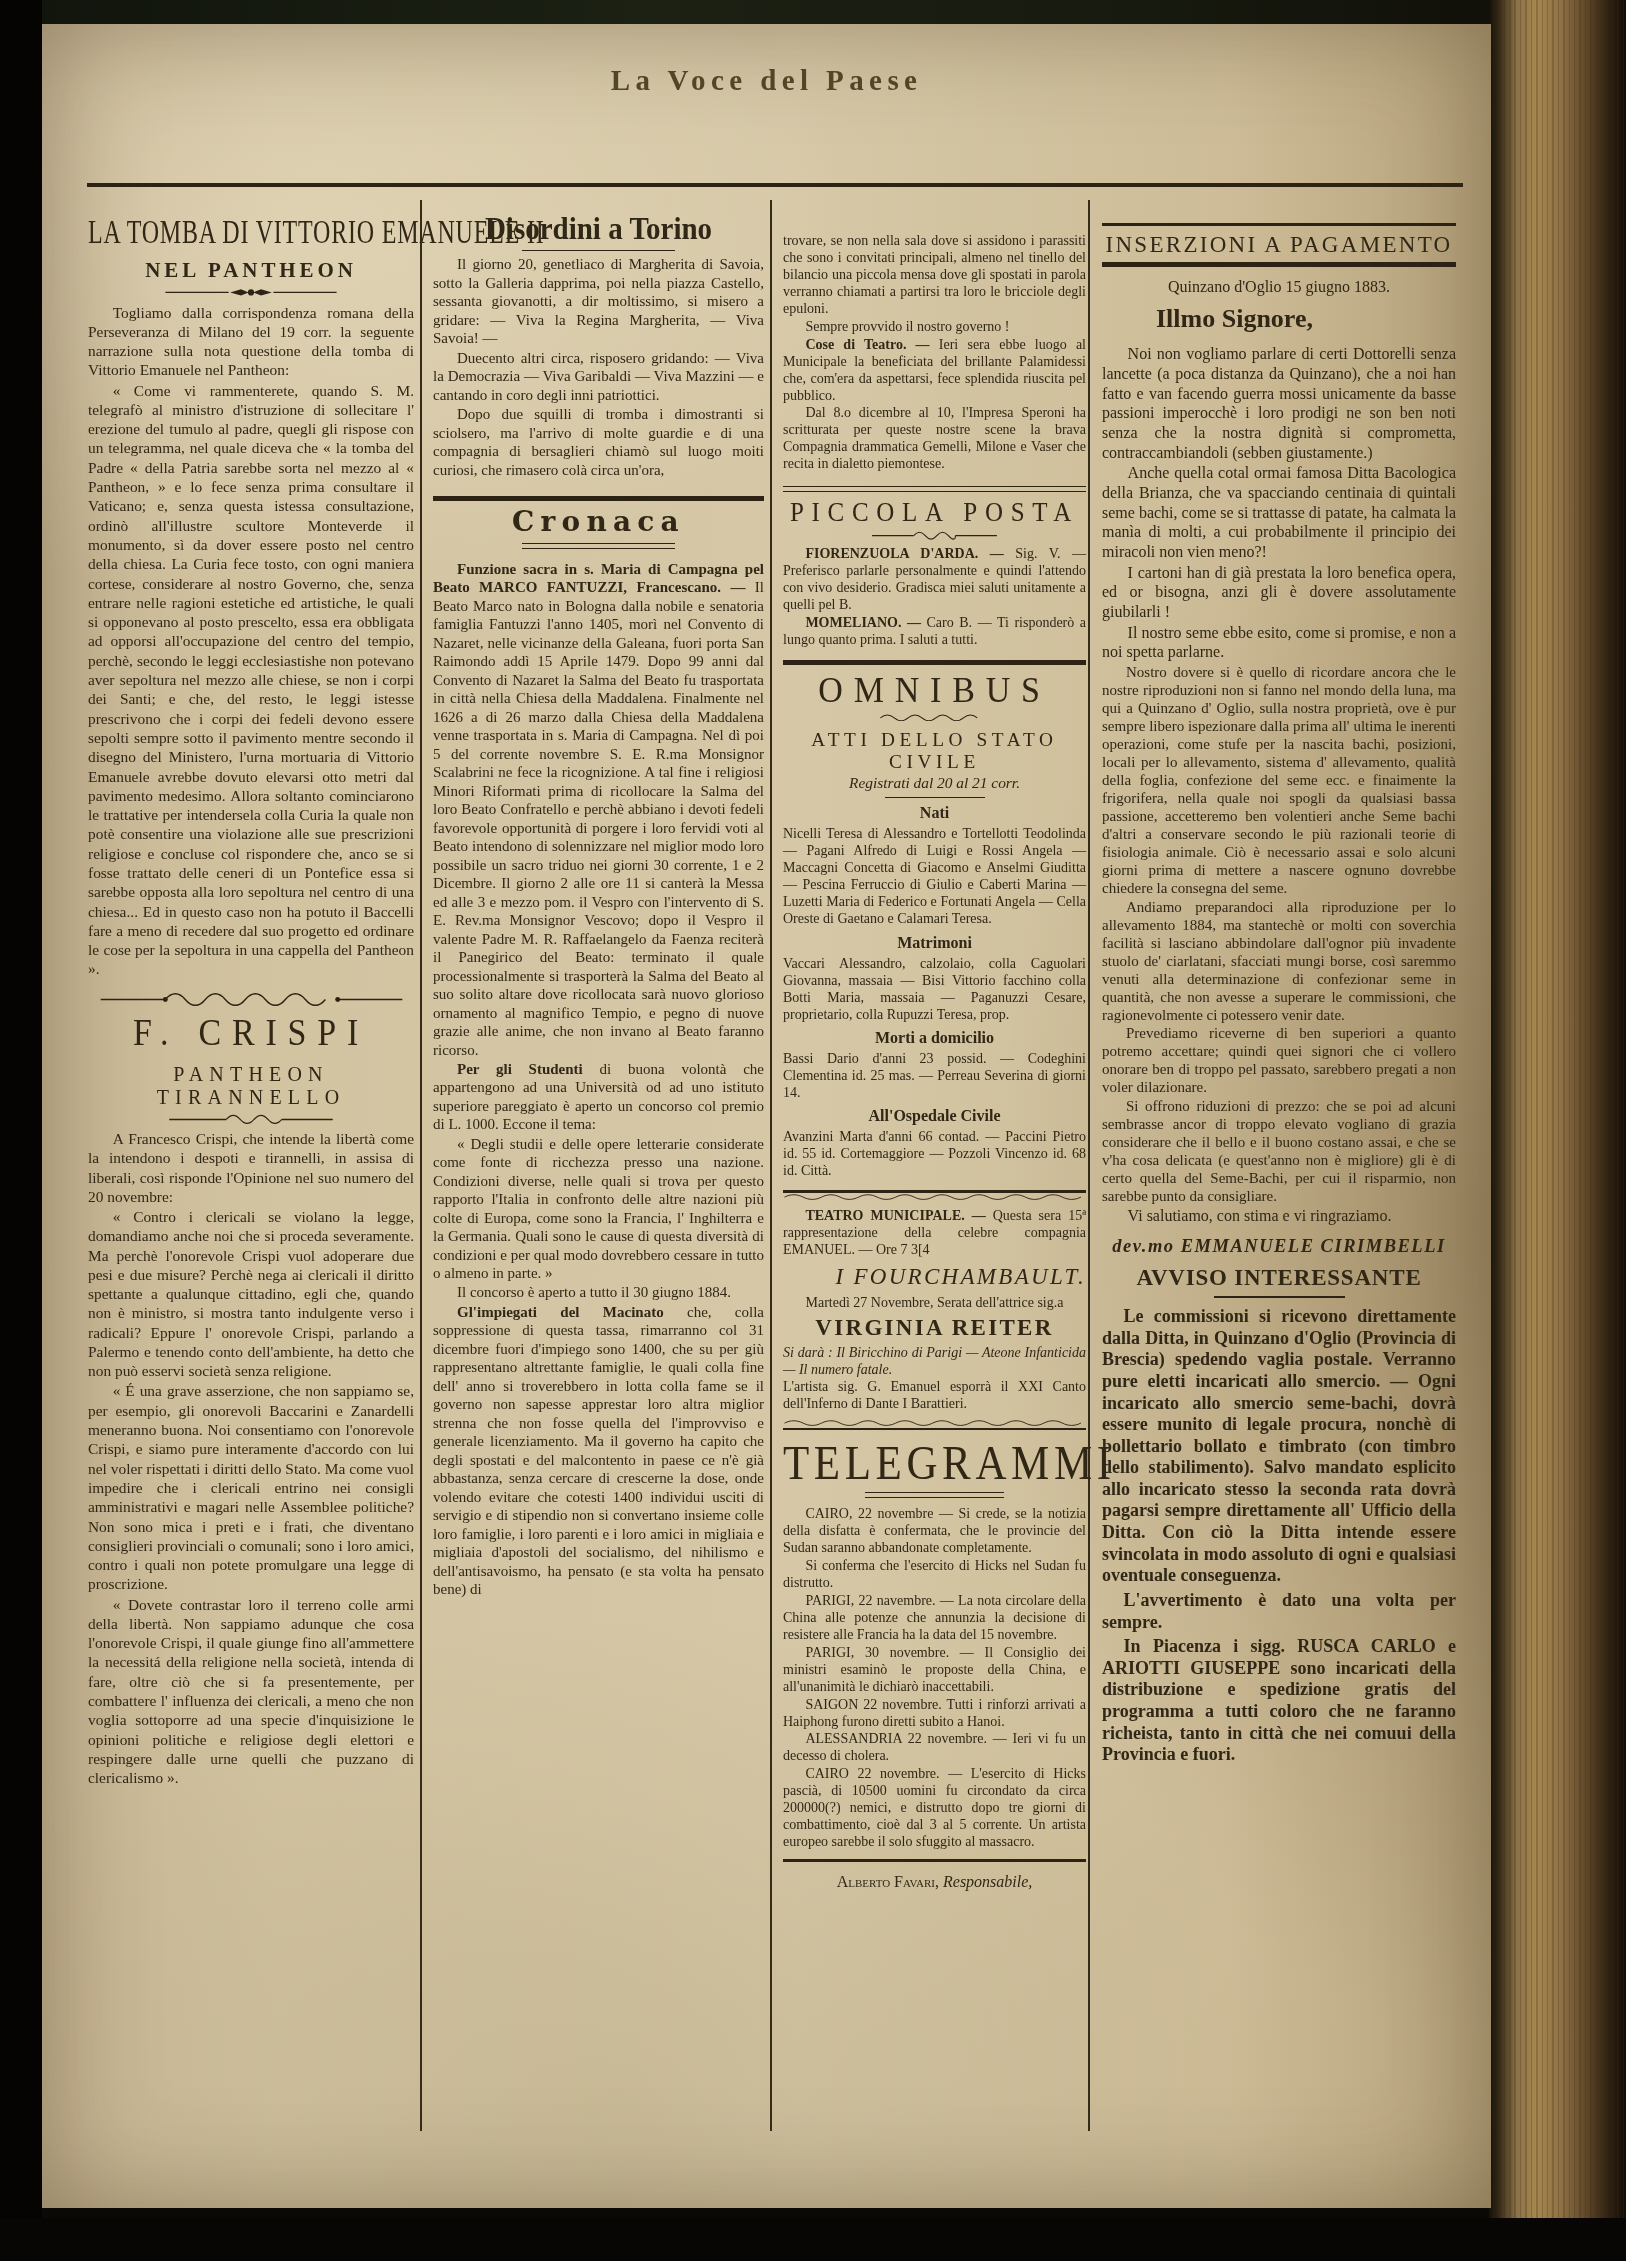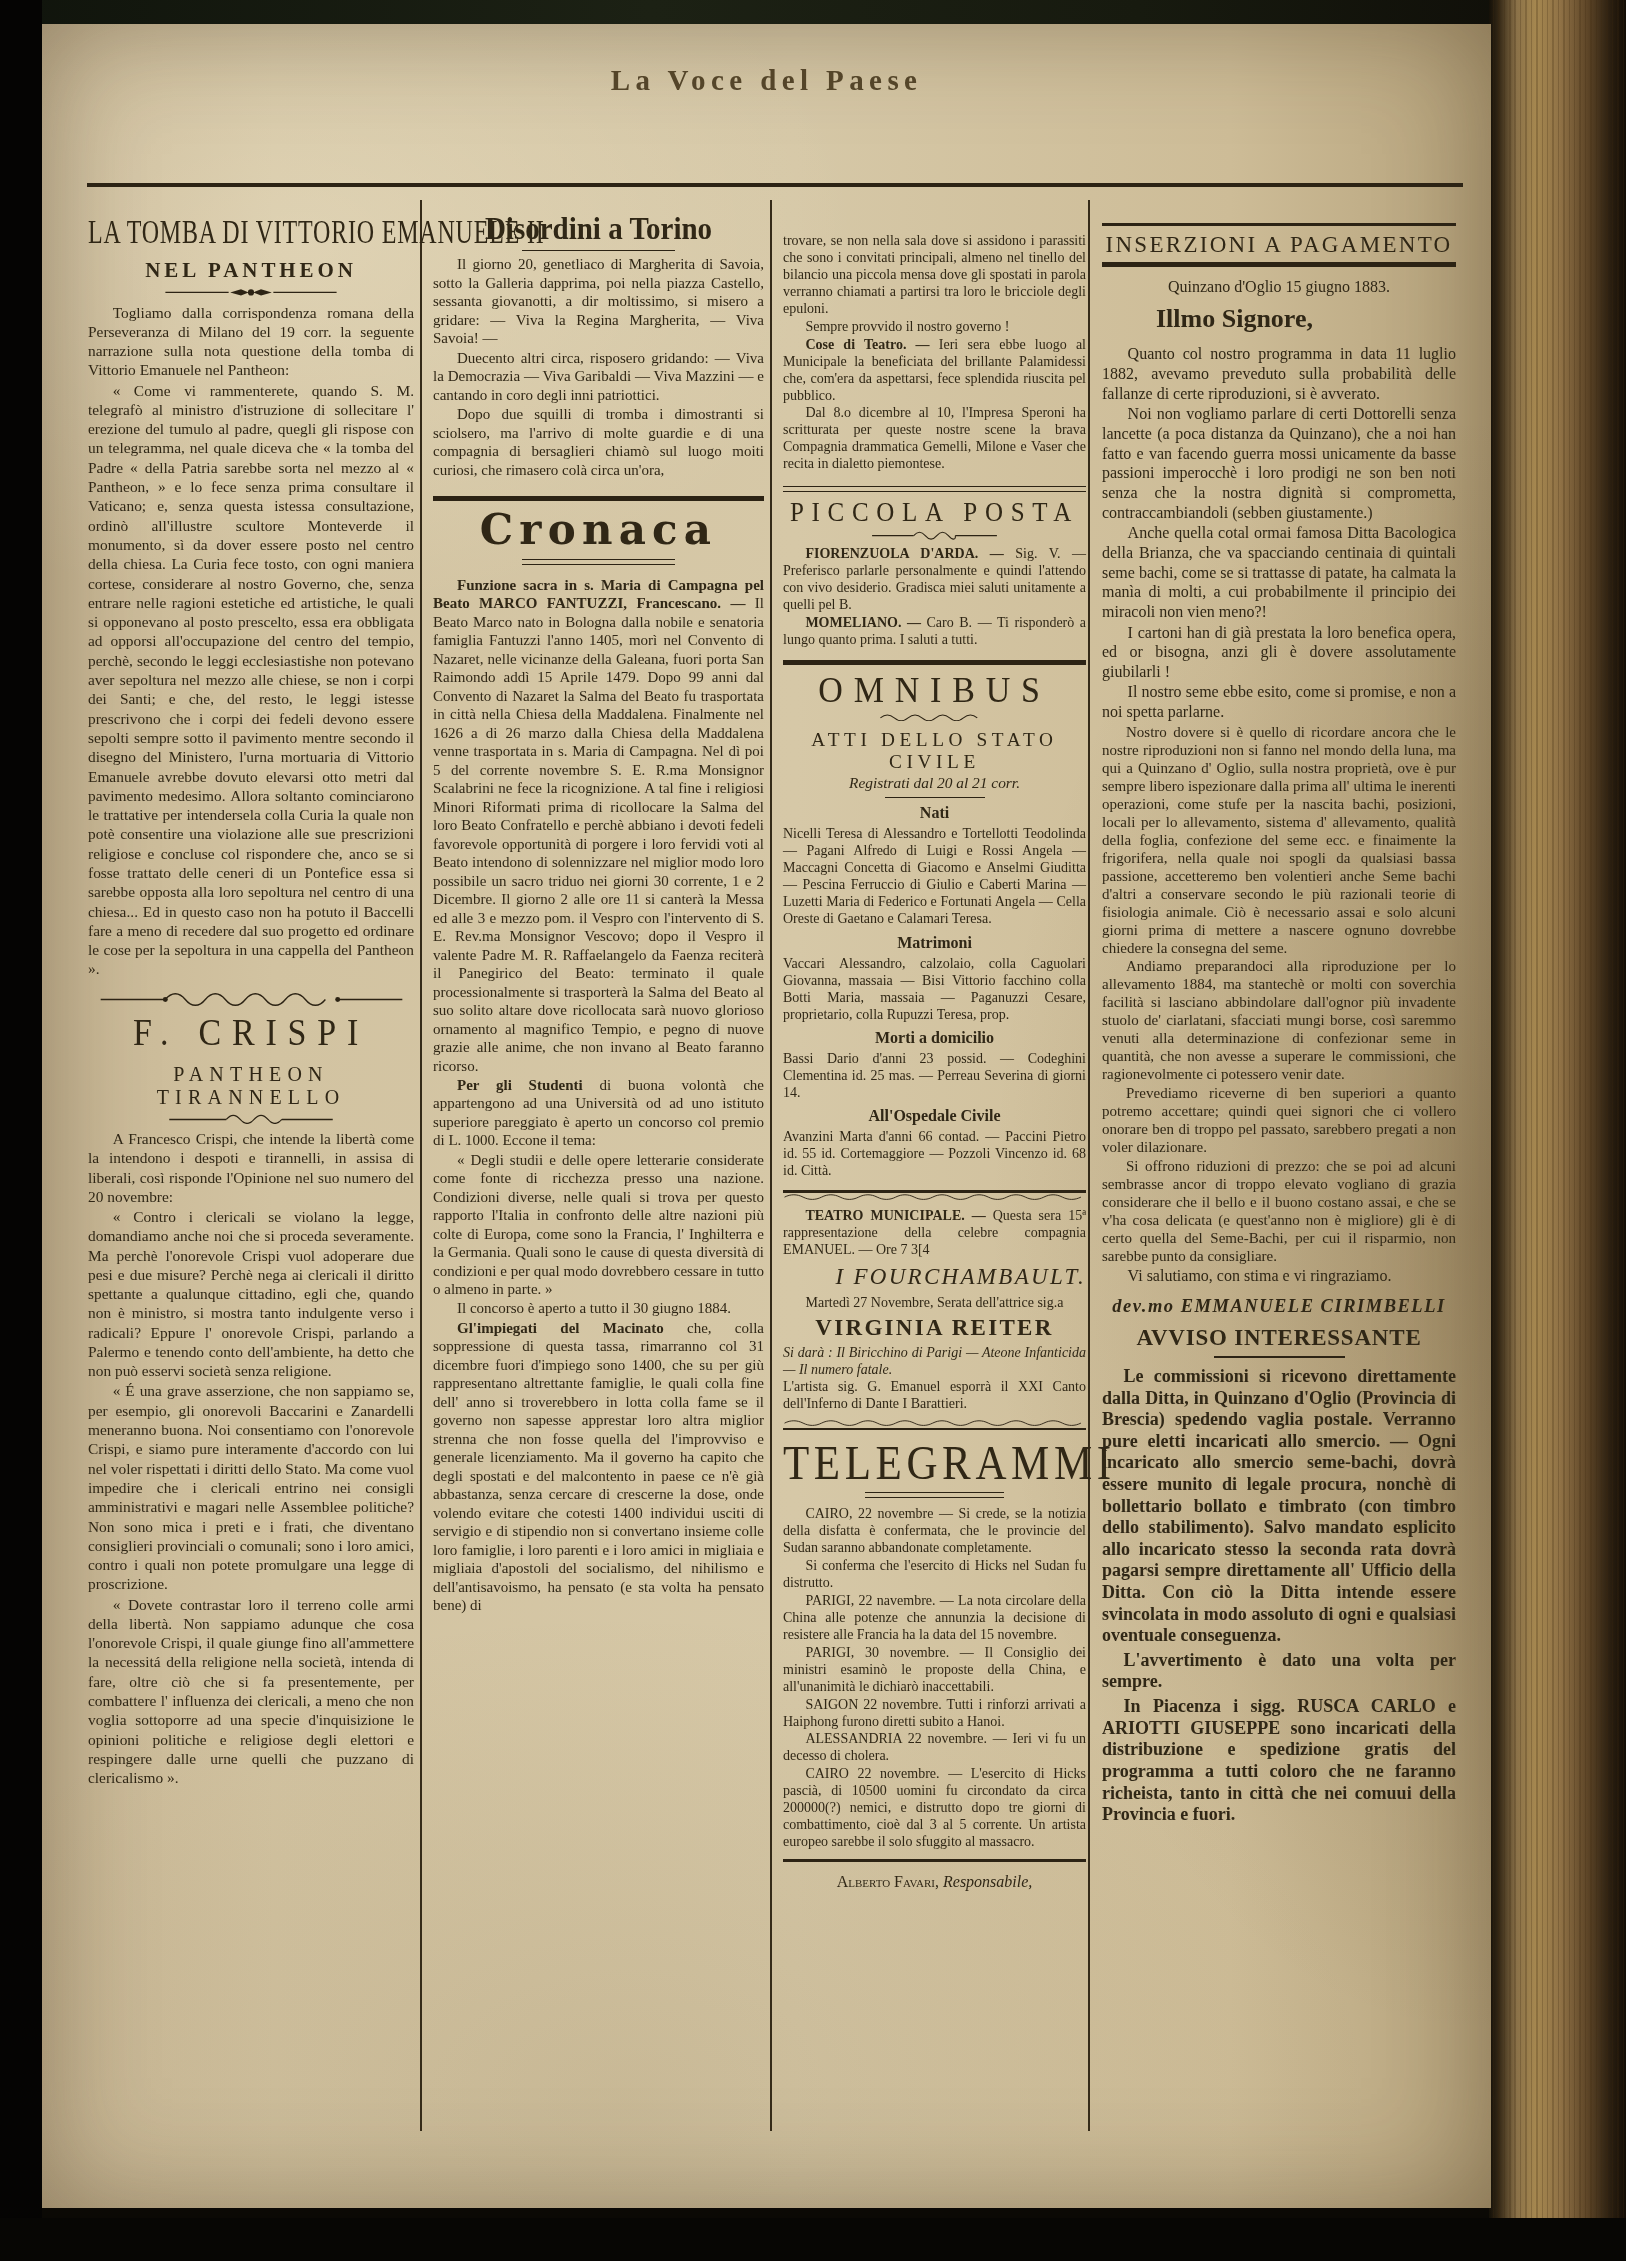--- a/index.html
+++ b/index.html
@@ -41,21 +41,21 @@
   .sc{font-variant:small-caps;}
   .it{font-style:italic;}
 
   .h-tomba{font-size:24px;font-weight:400;text-align:center;letter-spacing:0.8px;
     transform:scaleY(1.4);transform-origin:50% 0;margin:4.6px 0 0;white-space:nowrap;}
   .h-pantheon{font-size:21px;font-weight:700;letter-spacing:3.9px;text-align:center;margin:17px 0 4.6px;}
   .h-crispi{font-size:34px;font-weight:400;letter-spacing:10.8px;text-align:center;
     transform:scaleY(1.1);margin:7.7px 0 0;}
   .h-liberale{font-size:20px;font-weight:400;letter-spacing:6.2px;text-align:center;margin:10.8px 0 3.1px;}
   .h-disordini{font-size:29px;font-weight:700;text-align:center;transform:scaleY(1.08);margin:3.1px 0 1.5px;}
-  .h-cronaca{font-family:"DejaVu Serif",serif;font-size:42px;font-weight:700;letter-spacing:6.2px;
+  .h-cronaca{font-family:"DejaVu Serif",serif;font-size:28px;font-weight:700;letter-spacing:6.2px;
     text-align:center;transform:scaleY(1.02);margin:4.6px 0 1.5px;}
   .h-posta{font-size:25px;font-weight:400;letter-spacing:7.7px;text-align:center;
     transform:scaleY(1.12);margin:6.2px 0 0;}
   .h-omnibus{font-size:34px;font-weight:400;letter-spacing:10.8px;text-align:center;
     transform:scaleY(1.08);margin:6.2px 0 0;}
   .h-atti{font-size:19.3px;font-weight:400;letter-spacing:4.6px;text-align:center;margin:7.7px 0 1.5px;}
   .sub-it{font-size:15.4px;font-style:italic;text-align:center;margin:1.5px 0 1.5px;}
   .h-small{font-size:16px;font-weight:700;text-align:center;margin:6.2px 0 3.1px;}
   .h-telegrammi{font-size:43px;font-weight:400;letter-spacing:4.6px;text-align:center;
     transform:scaleY(1.12);margin:7.7px 0 3.1px;}
@@ -199,21 +199,20 @@
       <hr class="rule med w100 ink" style="margin:9.3px 0 3.1px">
       <div class="resp"><span class="sc">Alberto Favari, </span><span class="it">Responsabile,</span></div>
     </div>
 
     <div class="col" id="col4">
       <hr class="rule med w100 ink" style="margin:14px 0 3.1px">
       <h2 class="h-inserzioni">INSERZIONI A PAGAMENTO</h2>
       <hr class="rule thick w100 ink" style="margin:3.1px 0 4.6px">
       <div class="dateline">Quinzano d'Oglio 15 giugno 1883.</div>
       <h3 class="h-illmo">Illmo Signore,</h3>
-      <p class="p">Quanto col nostro programma in data 11 luglio 1882, avevamo preveduto sulla probabilità delle fallanze di certe riproduzioni, si è avverato.</p>
       <p class="p">Noi non vogliamo parlare di certi Dottorelli senza lancette (a poca distanza da Quinzano), che a noi han fatto e van facendo guerra mossi unicamente da basse passioni imperocchè i loro prodigi ne son ben noti senza che la nostra dignità si comprometta, contraccambiandoli (sebben giustamente.)</p>
       <p class="p">Anche quella cotal ormai famosa Ditta Bacologica della Brianza, che va spacciando centinaia di quintali seme bachi, come se si trattasse di patate, ha calmata la manìa di molti, a cui probabilmente il principio dei miracoli non vien meno?!</p>
       <p class="p">I cartoni han di già prestata la loro benefica opera, ed or bisogna, anzi gli è dovere assolutamente giubilarli !</p>
       <p class="p">Il nostro seme ebbe esito, come si promise, e non a noi spetta parlarne.</p>
       <p class="p" style="font-size:15px;line-height:18px">Nostro dovere si è quello di ricordare ancora che le nostre riproduzioni non si fanno nel mondo della luna, ma qui a Quinzano d' Oglio, sulla nostra proprietà, ove è pur sempre libero ispezionare dalla prima all' ultima le inerenti operazioni, come stufe per la nascita bachi, posizioni, locali per lo allevamento, sistema d' allevamento, qualità della foglia, confezione del seme ecc. e finaimente la frigorifera, nella quale noi spogli da qualsiasi bassa passione, accetteremo ben volentieri anche Seme bachi d'altri a conservare secondo le più razionali teorie di fisiologia animale. Ciò è necessario assai e solo alcuni giorni prima di mettere a nascere ognuno dovrebbe chiedere la consegna del seme.</p>
       <p class="p" style="font-size:15px;line-height:18px">Andiamo preparandoci alla riproduzione per lo allevamento 1884, ma stantechè or molti con soverchia facilità si lasciano abbindolare dall'ognor più invadente stuolo de' ciarlatani, sfacciati mungi borse, così saremmo venuti alla determinazione di confezionar seme in quantità, che non avesse a superare le commissioni, che ragionevolmente ci potessero venir date.</p>
       <p class="p" style="font-size:15px;line-height:18px">Prevediamo riceverne di ben superiori a quanto potremo accettare; quindi quei signori che ci vollero onorare ben di troppo pel passato, sarebbero pregati a non voler dilazionare.</p>
       <p class="p" style="font-size:15px;line-height:18px">Si offrono riduzioni di prezzo: che se poi ad alcuni sembrasse ancor di troppo elevato vogliano di grazia considerare che il bello e il buono costano assai, e che se v'ha cosa delicata (e quest'anno non è migliore) gli è di certo quella del Seme-Bachi, per cui il risparmio, non sarebbe punto da consigliare.</p>
       <p class="p">Vi salutiamo, con stima e vi ringraziamo.</p>
       <div class="sig">dev.mo EMMANUELE CIRIMBELLI</div>

